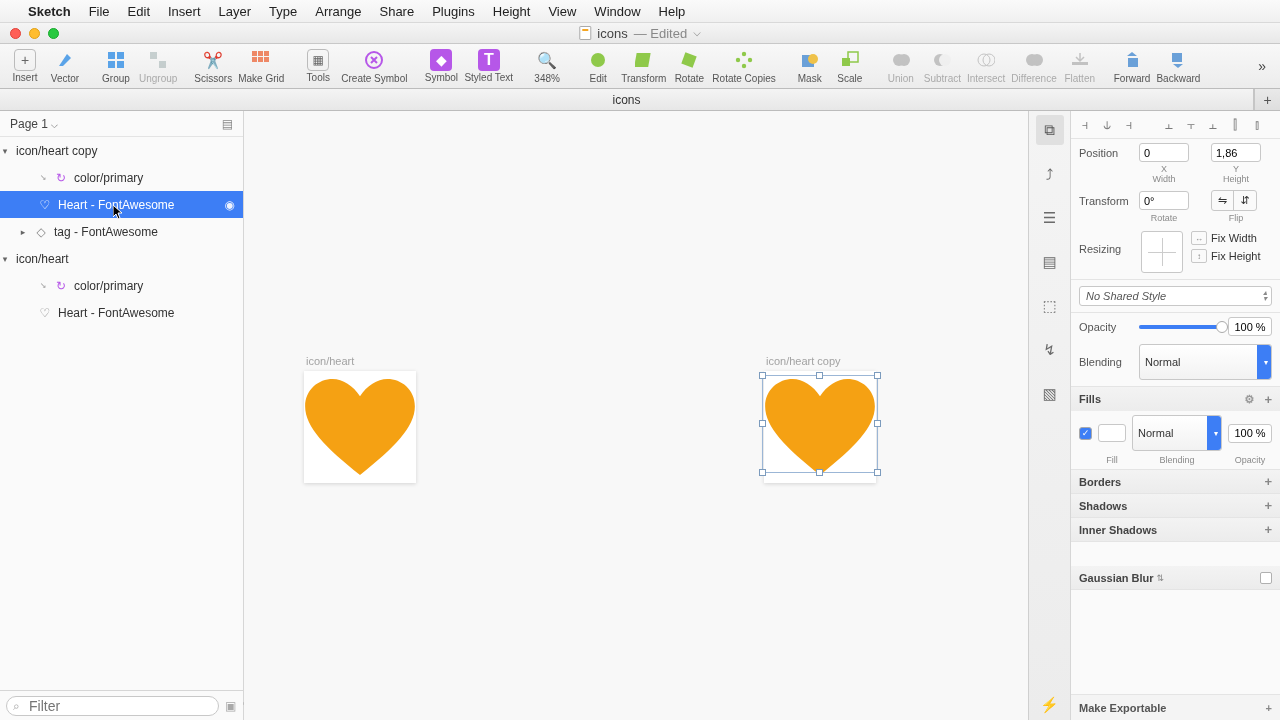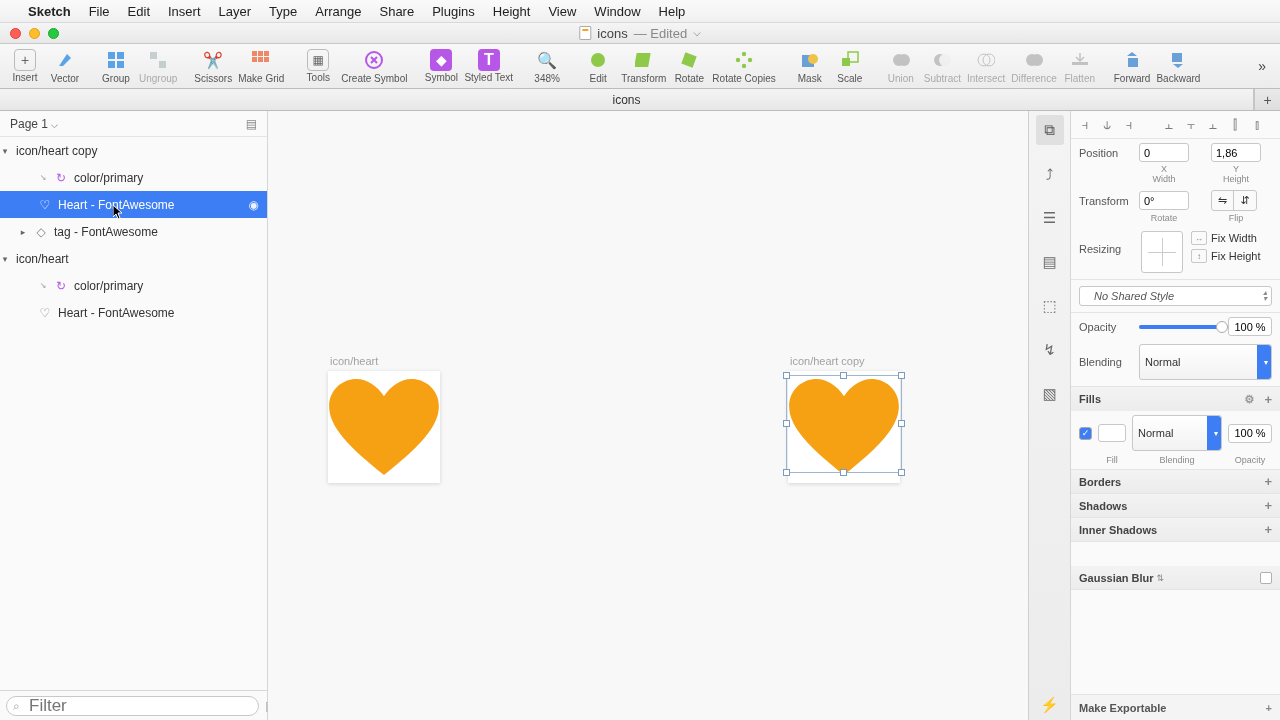--- a/index.html
+++ b/index.html
@@ -33,37 +33,37 @@
 .toolbar-overflow { margin-left: auto; font-size: 14px; color: #444; padding: 0 6px; }
 
 
 .tabsbar { height: 22px; background: linear-gradient(#e9e9e9,#dedede); border-bottom: 1px solid #bcbcbc; display: flex; }
 .tabsbar .tab { flex: 1; display: flex; align-items: center; justify-content: center; font-size: 12px; color: #555; border-right: 1px solid #c5c5c5; }
 .tabsbar .tab.active { background: linear-gradient(#f4f4f4,#e7e7e7); color: #333; }
 .tabsbar .addtab { width: 26px; display: flex; align-items: center; justify-content: center; font-size: 14px; color: #555; border-left: 1px solid #c5c5c5; }
 
 
 .main { display: flex; height: calc(720px - 22px - 22px - 45px - 22px); }
-.leftpanel { width: 268px; background: #fafafa; border-right: 1px solid #d6d6d6; display: flex; flex-direction: column; }
+.leftpanel { width: 244px; background: #fafafa; border-right: 1px solid #d6d6d6; display: flex; flex-direction: column; }
 .page-header { height: 26px; display: flex; align-items: center; justify-content: space-between; padding: 0 10px; font-size: 12px; color: #444; border-bottom: 1px solid #e4e4e4; }
 .page-header .page-chev { font-size: 9px; color: #777; margin-left: 3px; }
 .page-header .page-icon { color: #888; font-size: 12px; }
 
 .layers { flex: 1; overflow: auto; font-size: 12px; }
 .layer { height: 27px; display: flex; align-items: center; gap: 6px; padding-right: 8px; }
 .layer.selected { background: #3d7ef5; color: #fff; }
 .layer .indent1 { width: 12px; }
 .layer .indent2 { width: 32px; }
 .layer .tri { width: 10px; font-size: 9px; color: #666; text-align: center; }
 .layer .ly-icon { width: 14px; text-align: center; color: #888; font-size: 12px; }
 .layer.selected .ly-icon { color: #fff; }
 .layer .eye { margin-left: auto; color: #fff; font-size: 12px; opacity: 0.9; }
 
 .left-footer { height: 30px; border-top: 1px solid #d6d6d6; display: flex; align-items: center; padding: 0 6px; gap: 6px; }
-.filter-input { flex: 1; height: 20px; border: 1px solid #c8c8c8; border-radius: 10px; background: #fff; font-size: 17px; padding: 0 8px 0 22px; color: #888; }
+.filter-input { flex: 1; height: 20px; border: 1px solid #c8c8c8; border-radius: 10px; background: #fff; font-size: 14px; padding: 0 8px 0 22px; color: #888; }
 .filter-wrap { position: relative; flex: 1; }
 .filter-wrap .search-icon { position: absolute; left: 7px; top: 3px; color: #aaa; font-size: 12px; }
 .ft-btn { color: #a9a9a9; font-size: 12px; }
 .ft-btn.b { color: #3d7ef5; }
 
 .canvas { flex: 1; background: #f8f8f8; position: relative; }
 .artboard-label { position: absolute; font-size: 11px; color: #a2a2a2; }
 .artboard { position: absolute; background: #fff; box-shadow: 0 1px 4px rgba(0,0,0,0.15); }
 .heart { position: absolute; left: 50%; top: 50%; transform: translate(-50%,-50%); }
 .selection { position: absolute; border: 1px solid #9bb6d6; }
@@ -101,21 +101,21 @@
 .resize-box::after { content:''; position:absolute; top:50%; left:6px; right:6px; height:1px; background:#ccc; }
 .fix-col { display: flex; flex-direction: column; gap: 4px; }
 .fix-row { display: flex; align-items: center; gap: 4px; }
 .fix-row .fico { width: 16px; height: 14px; border: 1px solid #c8c8c8; border-radius: 2px; display: flex; align-items: center; justify-content: center; font-size: 8px; color: #888; }
 
 .section { border-bottom: 1px solid #e4e4e4; }
 .section-head { height: 24px; display: flex; align-items: center; padding: 0 8px; background: linear-gradient(#f3f3f3,#ececec); font-weight: 600; color: #444; }
 .section-head .plus { margin-left: auto; color: #888; font-size: 13px; }
 .section-head .gear { color: #999; font-size: 11px; margin-right: 6px; }
 
-.dropdown { height: 20px; border: 1px solid #c8c8c8; border-radius: 3px; background: #fff; display: flex; align-items: center; padding: 0 14px; flex: 1; font-style: italic; color: #555; position: relative; }
+.dropdown { height: 20px; border: 1px solid #c8c8c8; border-radius: 3px; background: #fff; display: flex; align-items: center; padding: 0 6px; flex: 1; font-style: italic; color: #555; position: relative; }
 .dropdown .dd-arrows { position: absolute; right: 4px; font-size: 8px; color: #888; line-height: 6px; }
 
 .slider { flex: 1; height: 4px; background: #d0d0d0; border-radius: 2px; position: relative; }
 .slider .sfill { position: absolute; left: 0; top: 0; height: 100%; background: #3d7ef5; border-radius: 2px; width: 100%; }
 .slider .sknob { position: absolute; right: -6px; top: -4px; width: 12px; height: 12px; border-radius: 50%; background: #fff; border: 1px solid #aaa; }
 
 .select { height: 36px; border: 1px solid #c8c8c8; background: linear-gradient(#fff,#f2f2f2); border-radius: 3px; padding: 0 16px 0 5px; font-size: 11px; position: relative; display: flex; align-items: center; }
 .select.blue-arrow::after { content:''; position:absolute; right:0; top:0; bottom:0; width:14px; background:#3d7ef5; border-radius:0 3px 3px 0; }
 .select .arr { position:absolute; right:3px; color:#fff; font-size:8px; z-index:1; }
 

